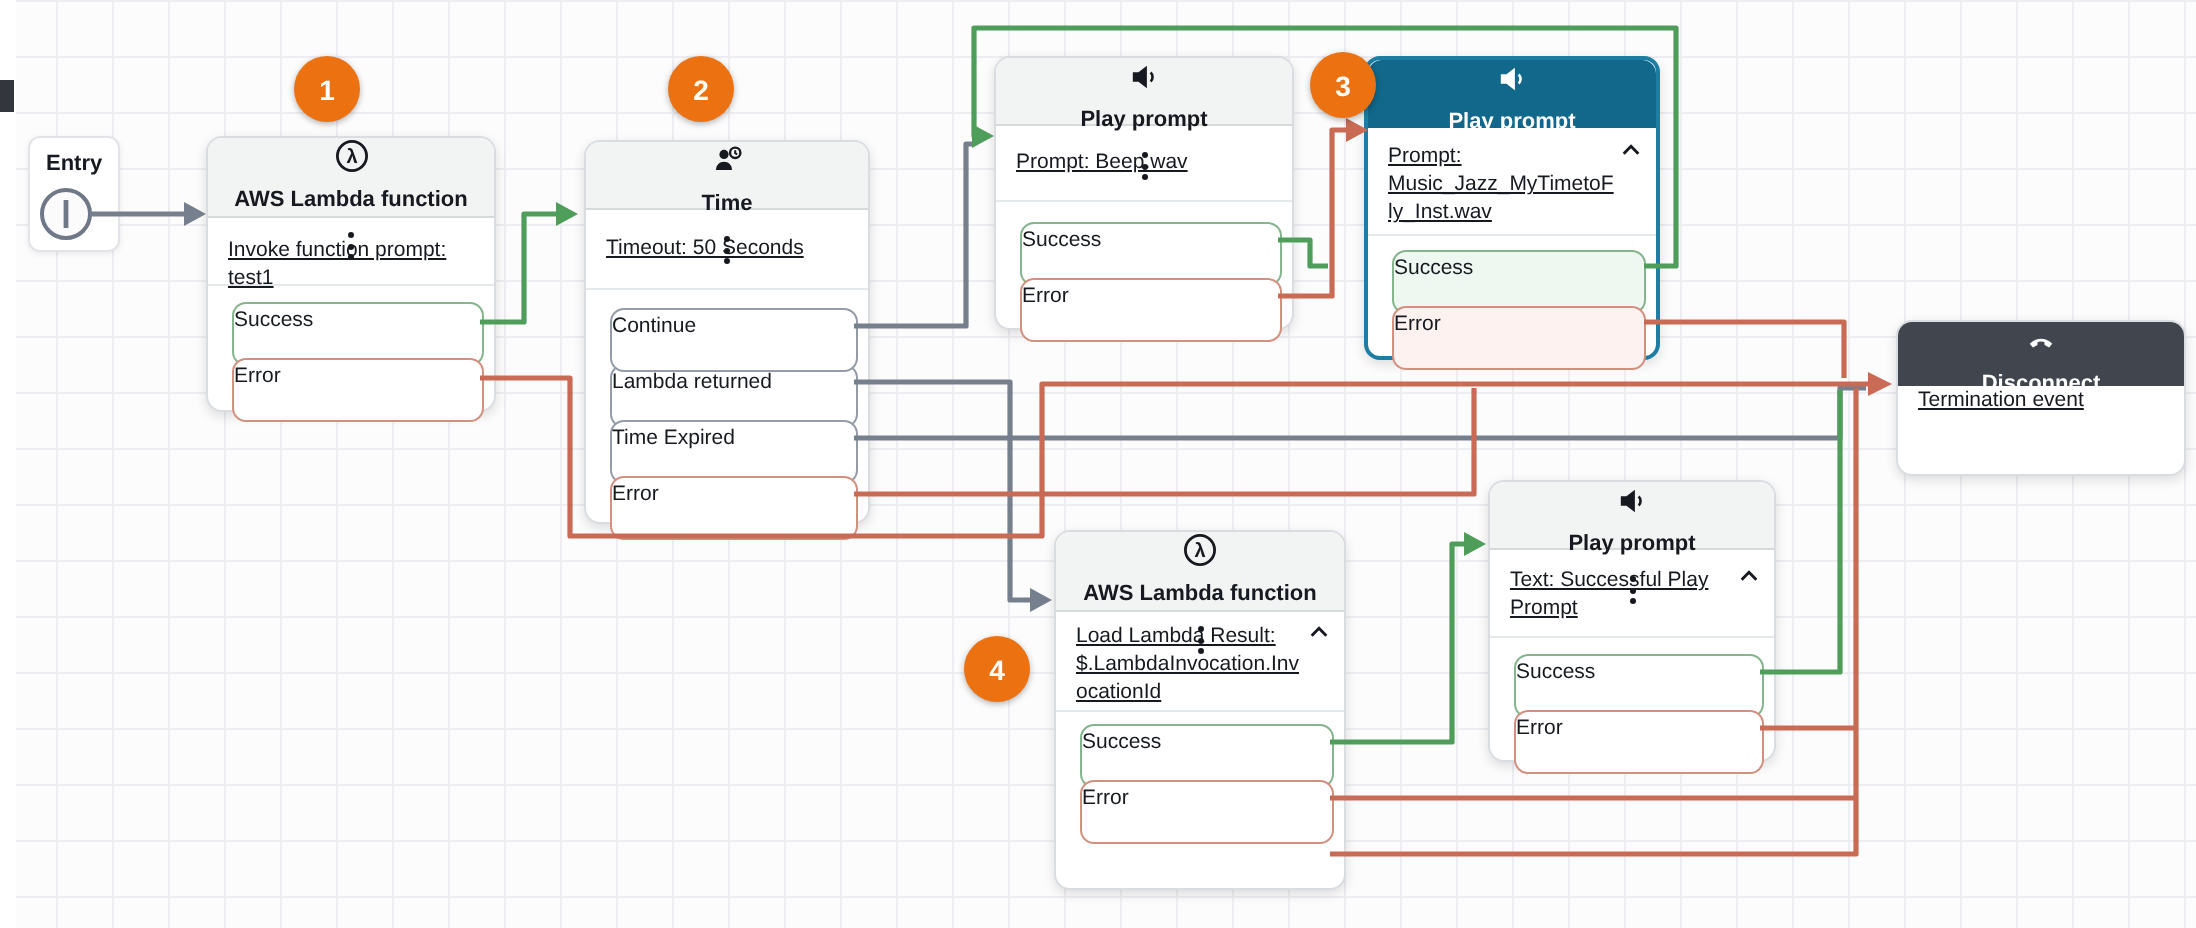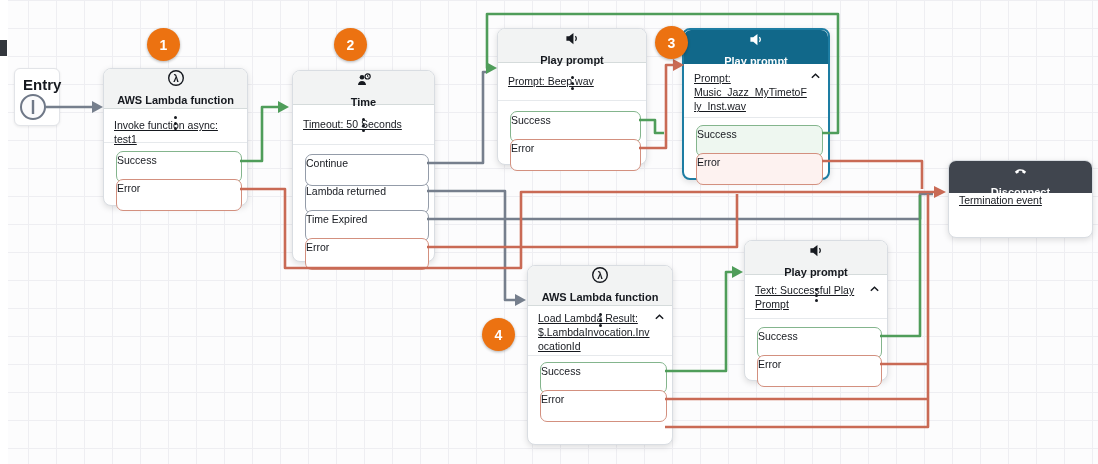--- a/index.html
+++ b/index.html
@@ -29,21 +29,21 @@
   .body.noline{border-bottom:none;}
   .caret{position:absolute;right:7px;}
   .port{position:absolute;left:12px;right:5px;height:32px;line-height:17px;padding:0 0;
     background:#fff;border:1.5px solid #949ca9;border-radius:7px;box-sizing:border-box;}
   .port.success{border-color:var(--port-success);}
   .port.error{border-color:var(--port-error);}
   .port.success.tint{background:#eef7f0;}
   .port.error.tint{background:#fdf2f0;}
   .entrybox{position:absolute;left:14px;top:68px;width:46px;height:58px;background:#fff;
     border:1px solid #e2e4e8;border-radius:6px;box-shadow:0 1px 3px rgba(0,0,0,.08);
-    font-weight:bold;font-size:15px;padding:7px 0 0 8px;box-sizing:border-box;z-index:1;}
+    font-weight:bold;font-size:11px;padding:7px 0 0 8px;box-sizing:border-box;z-index:1;}
   #wires{position:absolute;left:0;top:0;z-index:2;pointer-events:none;}
   #wires path{fill:none;stroke-width:2.6;stroke-linejoin:round;}
   .w-n{stroke:var(--neutral);} .w-s{stroke:var(--success);} .w-e{stroke:var(--error);}
   .ah-n{fill:var(--neutral);} .ah-s{fill:var(--success);} .ah-e{fill:var(--error);}
   .badge{position:absolute;width:33px;height:33px;border-radius:50%;background:var(--badge);
     color:#fff;display:flex;align-items:center;justify-content:center;font-weight:bold;
     font-size:14px;z-index:3;box-shadow:0 1px 3px rgba(0,0,0,.3);}
 </style>
 </head>
 <body>
@@ -64,21 +64,21 @@
             <text x="9" y="12.6" text-anchor="middle" font-size="10" fill="currentColor">λ</text>
           </svg>
       </span>
       <span class="ttl">AWS Lambda function</span>
       <span class="kebab">
           <i></i>
           <i></i>
           <i></i>
         </span>
     </div>
-    <div class="body" style="top:40px;height:34px;padding-top:9px">Invoke function async: test1</div>
+    <div class="body" style="top:40px;height:34px;padding-top:9px">Invoke function prompt: test1</div>
     <div class="port success" style="top:82px">Success</div>
     <div class="port error" style="top:110px">Error</div>
   </div>
 
   <div class="node" id="n-wait" style="left:292px;top:70px;width:143px;height:192px">
     <div class="hdr h34">
       <span class="icn">
         <svg viewBox="0 0 16 16" width="16" height="16">
             <circle cx="6" cy="5.2" r="2.3" fill="currentColor"></circle>
             <path d="M2 13c0-2.5 1.8-4.1 4-4.1s4 1.6 4 4.1z" fill="currentColor"></path>

